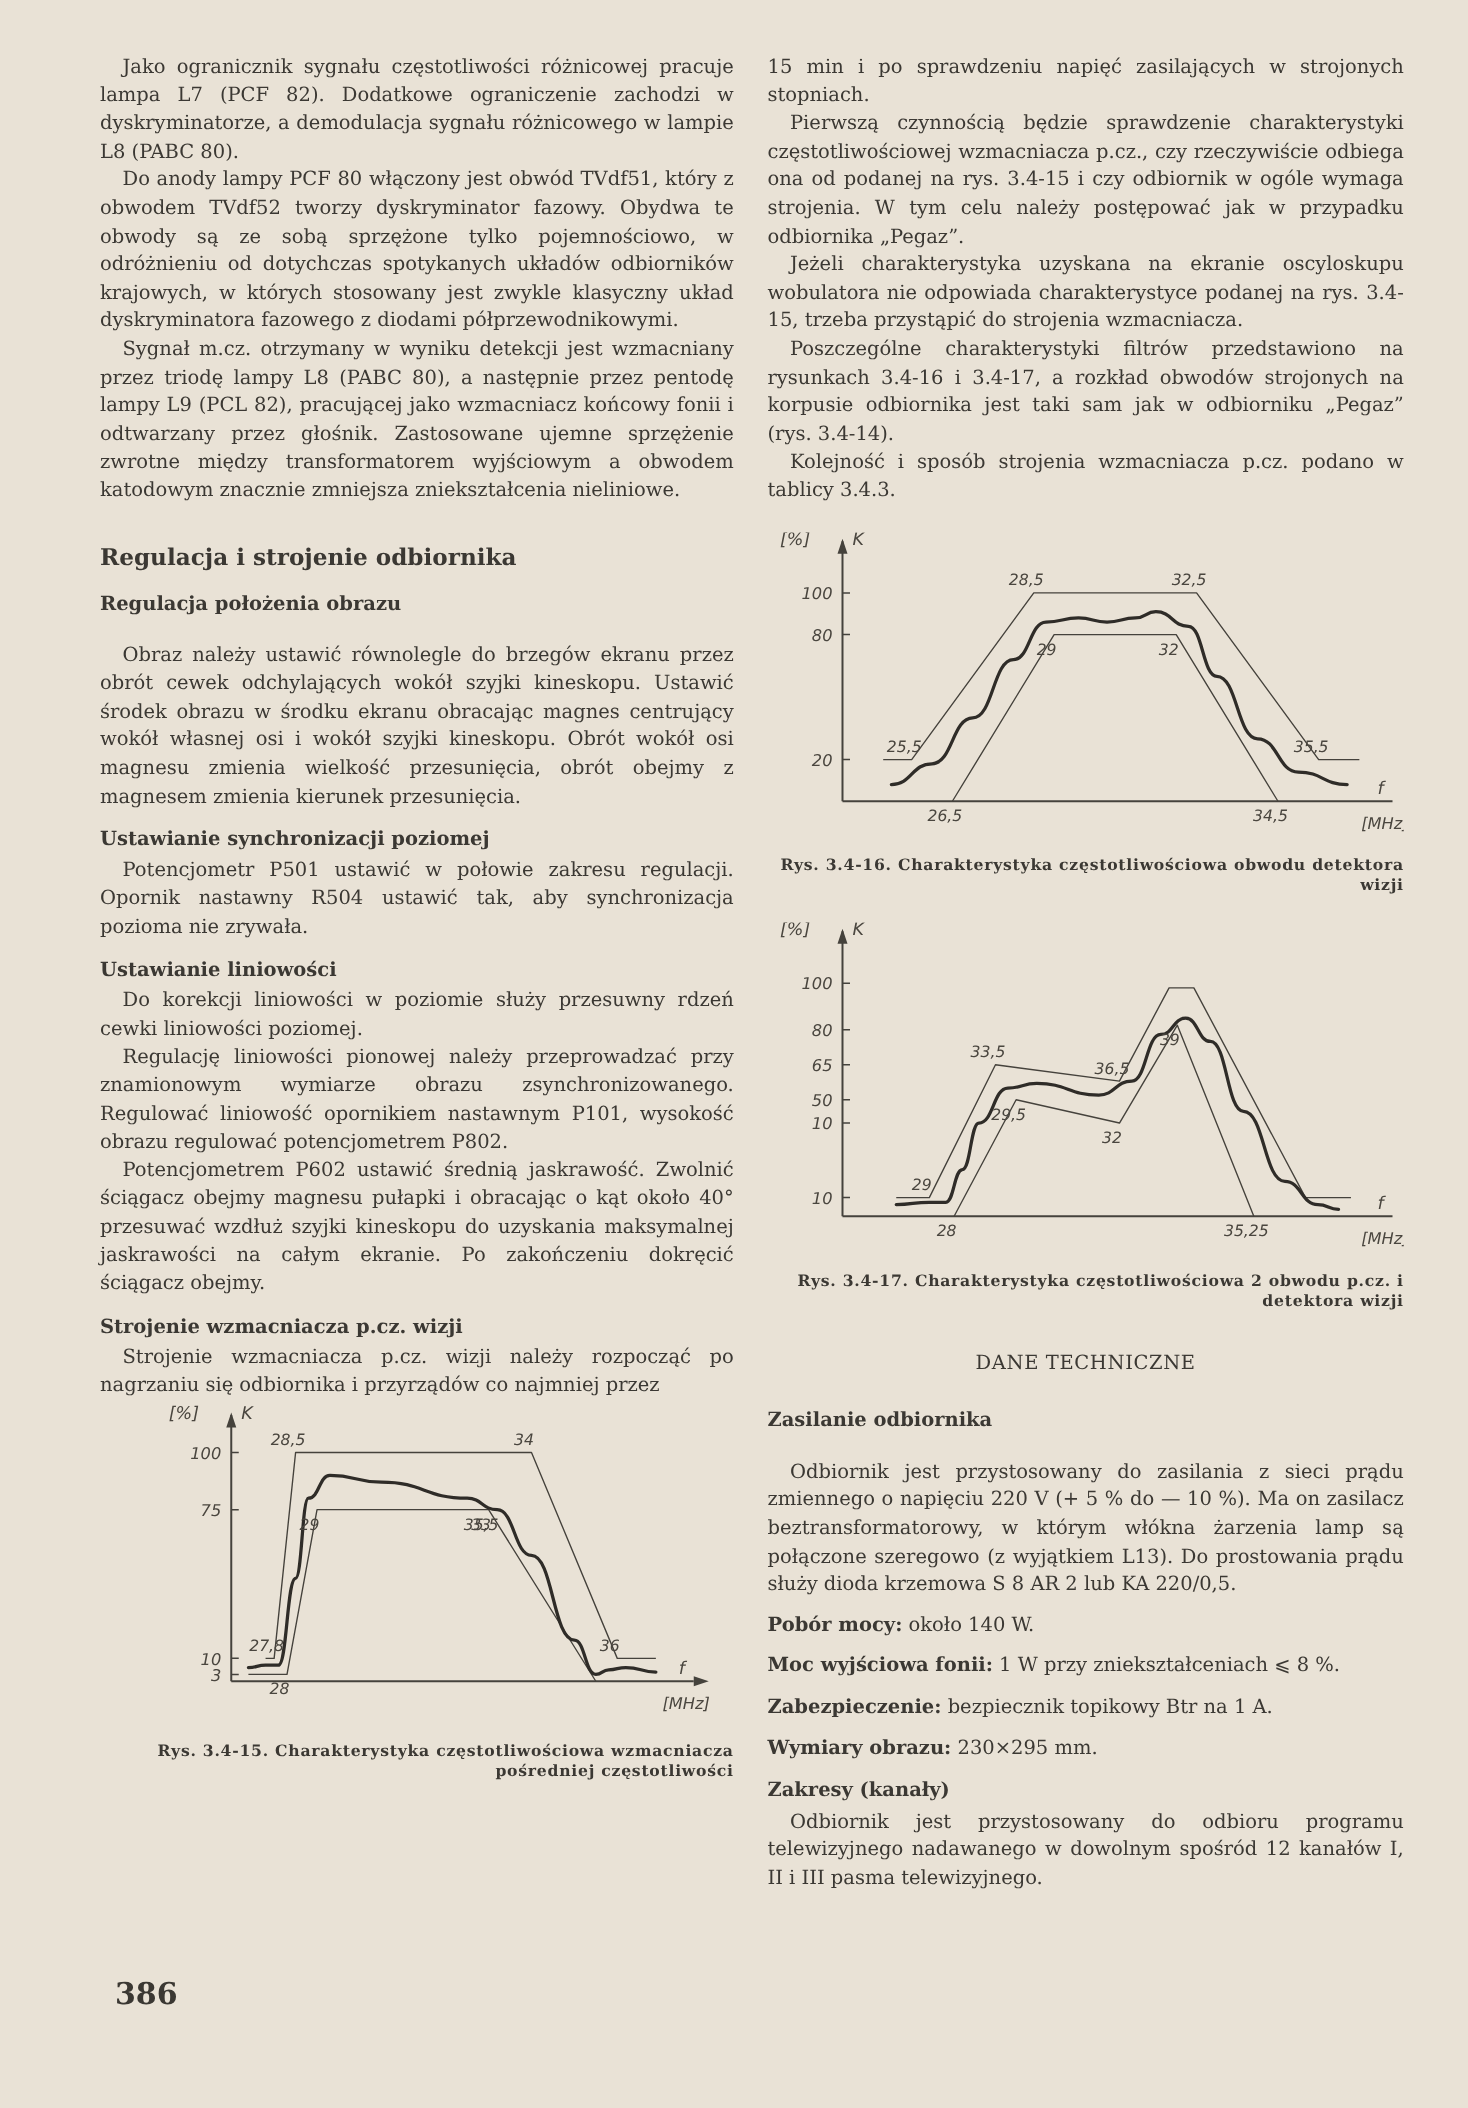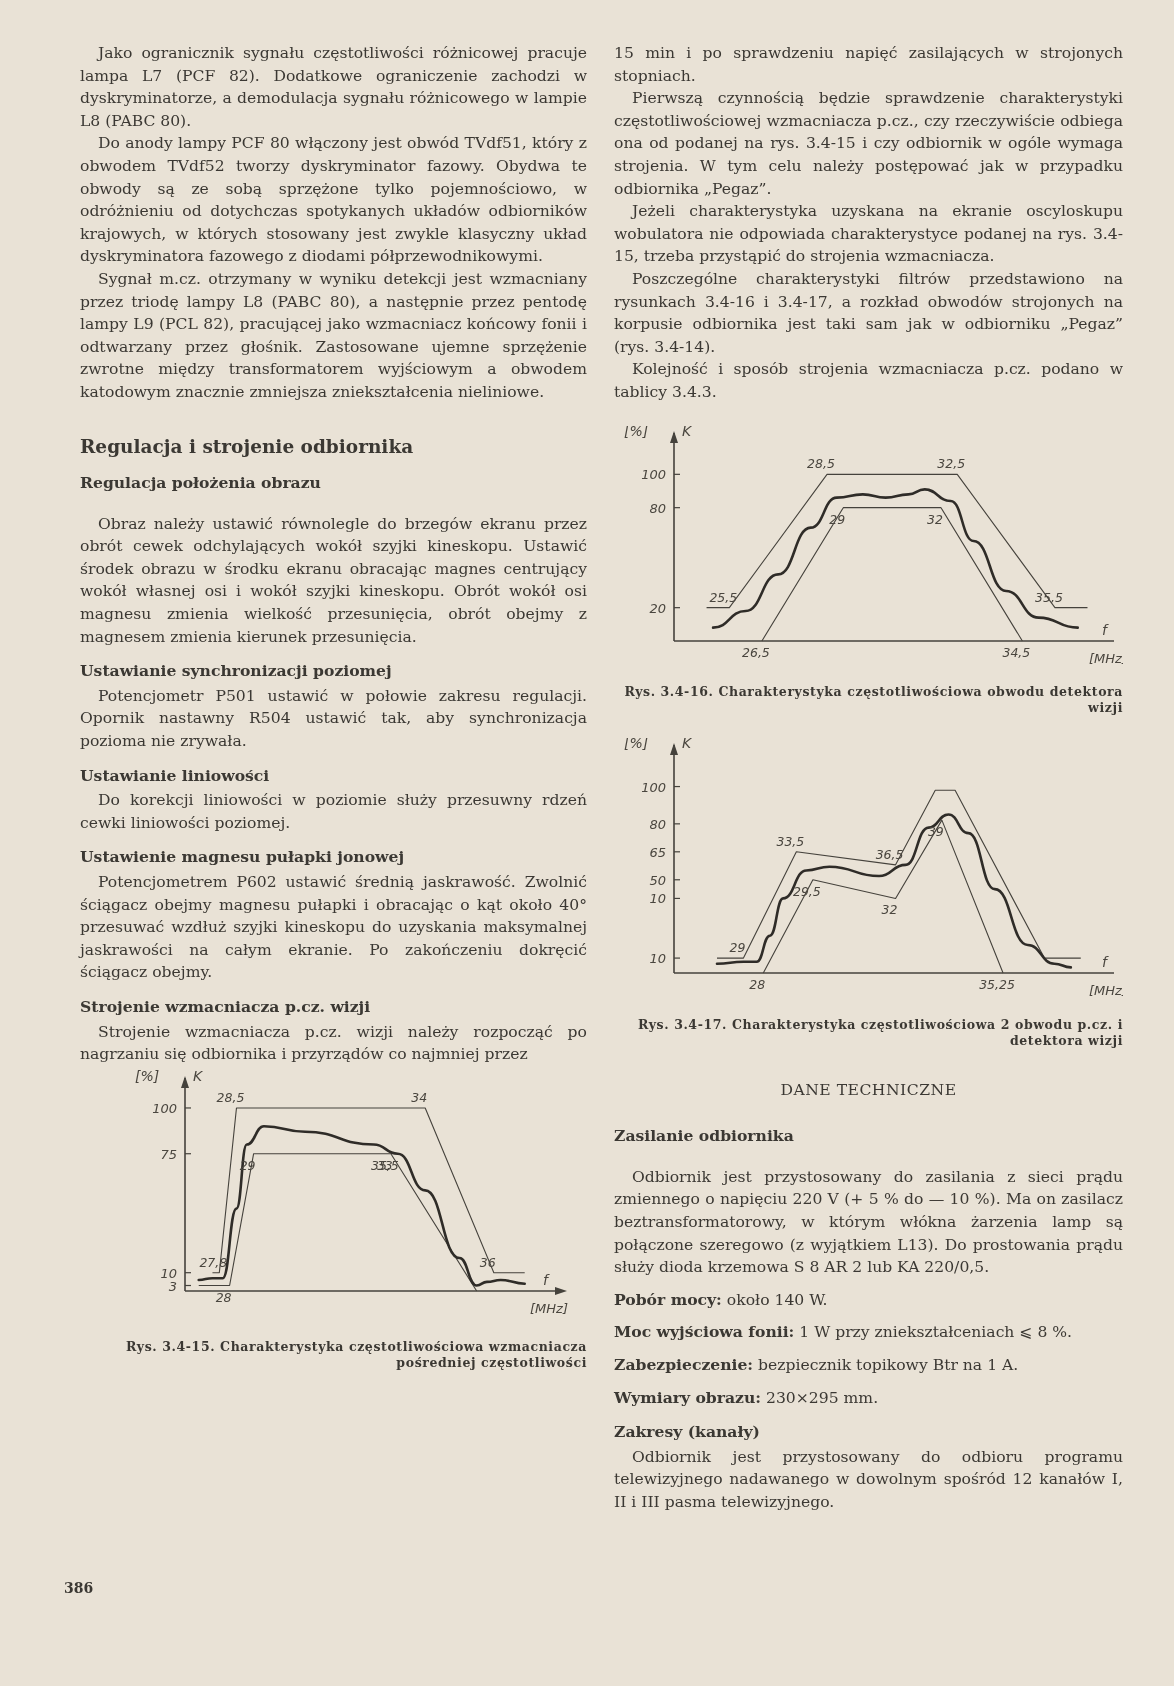--- a/index.html
+++ b/index.html
@@ -10,21 +10,21 @@
   .col-right{left:614px;width:509px;}
   p{margin:0;text-align:justify;text-indent:18px;}
   p.noind{text-indent:0;}
   .h2{font-weight:bold;font-size:18.5px;text-align:left;margin:32px 0 14px 0;}
   .h3{font-weight:bold;font-size:15.6px;margin:12px 0 2px 0;}
   .h3.gap{margin-bottom:18px;}
   .caption{font-weight:bold;font-size:12.5px;line-height:16px;text-align:right;letter-spacing:0.6px;margin-top:2px;}
   .centerhead{text-align:center;font-size:15.6px;letter-spacing:0.5px;margin:30px 0 24px 0;}
   .spec{margin:10px 0 0 0;text-indent:0;}
   .spec b{font-weight:bold;}
-  .pagenum{position:absolute;left:64px;top:1580px;font-weight:bold;font-size:14px;}
+  .pagenum{position:absolute;left:92px;top:1580px;font-weight:bold;font-size:24px;}
   svg text{font-family:"DejaVu Sans","Liberation Sans",sans-serif;font-style:italic;fill:#4a463f;}
   .chartwrap{position:relative;}
 </style>
 </head>
 <body>
 
 <div class="col col-left">
   <p>Jako ogranicznik sygnału częstotliwości różnicowej pracuje lampa L7 (PCF 82). Dodatkowe ograniczenie zachodzi w dyskryminatorze, a demodulacja sygnału różnicowego w lampie L8 (PABC 80).</p>
   <p>Do anody lampy PCF 80 włączony jest obwód TVdf51, który z obwodem TVdf52 tworzy dyskryminator fazowy. Obydwa te obwody są ze sobą sprzężone tylko pojemnościowo, w odróżnieniu od dotychczas spotykanych układów odbiorników krajowych, w których stosowany jest zwykle klasyczny układ dyskryminatora fazowego z diodami półprzewodnikowymi.</p>
   <p>Sygnał m.cz. otrzymany w wyniku detekcji jest wzmacniany przez triodę lampy L8 (PABC 80), a następnie przez pentodę lampy L9 (PCL 82), pracującej jako wzmacniacz końcowy fonii i odtwarzany przez głośnik. Zastosowane ujemne sprzężenie zwrotne między transformatorem wyjściowym a obwodem katodowym znacznie zmniejsza zniekształcenia nieliniowe.</p>
@@ -32,22 +32,22 @@
   <div class="h2">Regulacja i strojenie odbiornika</div>
 
   <div class="h3 gap">Regulacja położenia obrazu</div>
   <p>Obraz należy ustawić równolegle do brzegów ekranu przez obrót cewek odchylających wokół szyjki kineskopu. Ustawić środek obrazu w środku ekranu obracając magnes centrujący wokół własnej osi i wokół szyjki kineskopu. Obrót wokół osi magnesu zmienia wielkość przesunięcia, obrót obejmy z magnesem zmienia kierunek przesunięcia.</p>
 
   <div class="h3">Ustawianie synchronizacji poziomej</div>
   <p>Potencjometr P501 ustawić w połowie zakresu regulacji. Opornik nastawny R504 ustawić tak, aby synchronizacja pozioma nie zrywała.</p>
 
   <div class="h3">Ustawianie liniowości</div>
   <p>Do korekcji liniowości w poziomie służy przesuwny rdzeń cewki liniowości poziomej.</p>
+  <p>Regulację liniowości pionowej należy przeprowadzać przy znamionowym wymiarze obrazu zsynchronizowanego. Regulować liniowość opornikiem nastawnym P101, wysokość obrazu regulować potencjometrem P802.</p>
 
-  <div class="h3">Ustawienie magnesu pułapki jonowej</div>
   <p>Potencjometrem P602 ustawić średnią jaskrawość. Zwolnić ściągacz obejmy magnesu pułapki i obracając o kąt około 40° przesuwać wzdłuż szyjki kineskopu do uzyskania maksymalnej jaskrawości na całym ekranie. Po zakończeniu dokręcić ściągacz obejmy.</p>
 
   <div class="h3">Strojenie wzmacniacza p.cz. wizji</div>
   <p>Strojenie wzmacniacza p.cz. wizji należy rozpocząć po nagrzaniu się odbiornika i przyrządów co najmniej przez</p>
 
   <div class="chartwrap">
     <svg id="fig15" width="507" height="265">
         <line x1="105" y1="225" x2="105" y2="12" stroke="#45423c" stroke-width="1.6"></line>
         <polygon points="101,22 109,22 105,10" fill="#45423c"></polygon>
         <line x1="105" y1="225" x2="475" y2="225" stroke="#45423c" stroke-width="1.6"></line>

